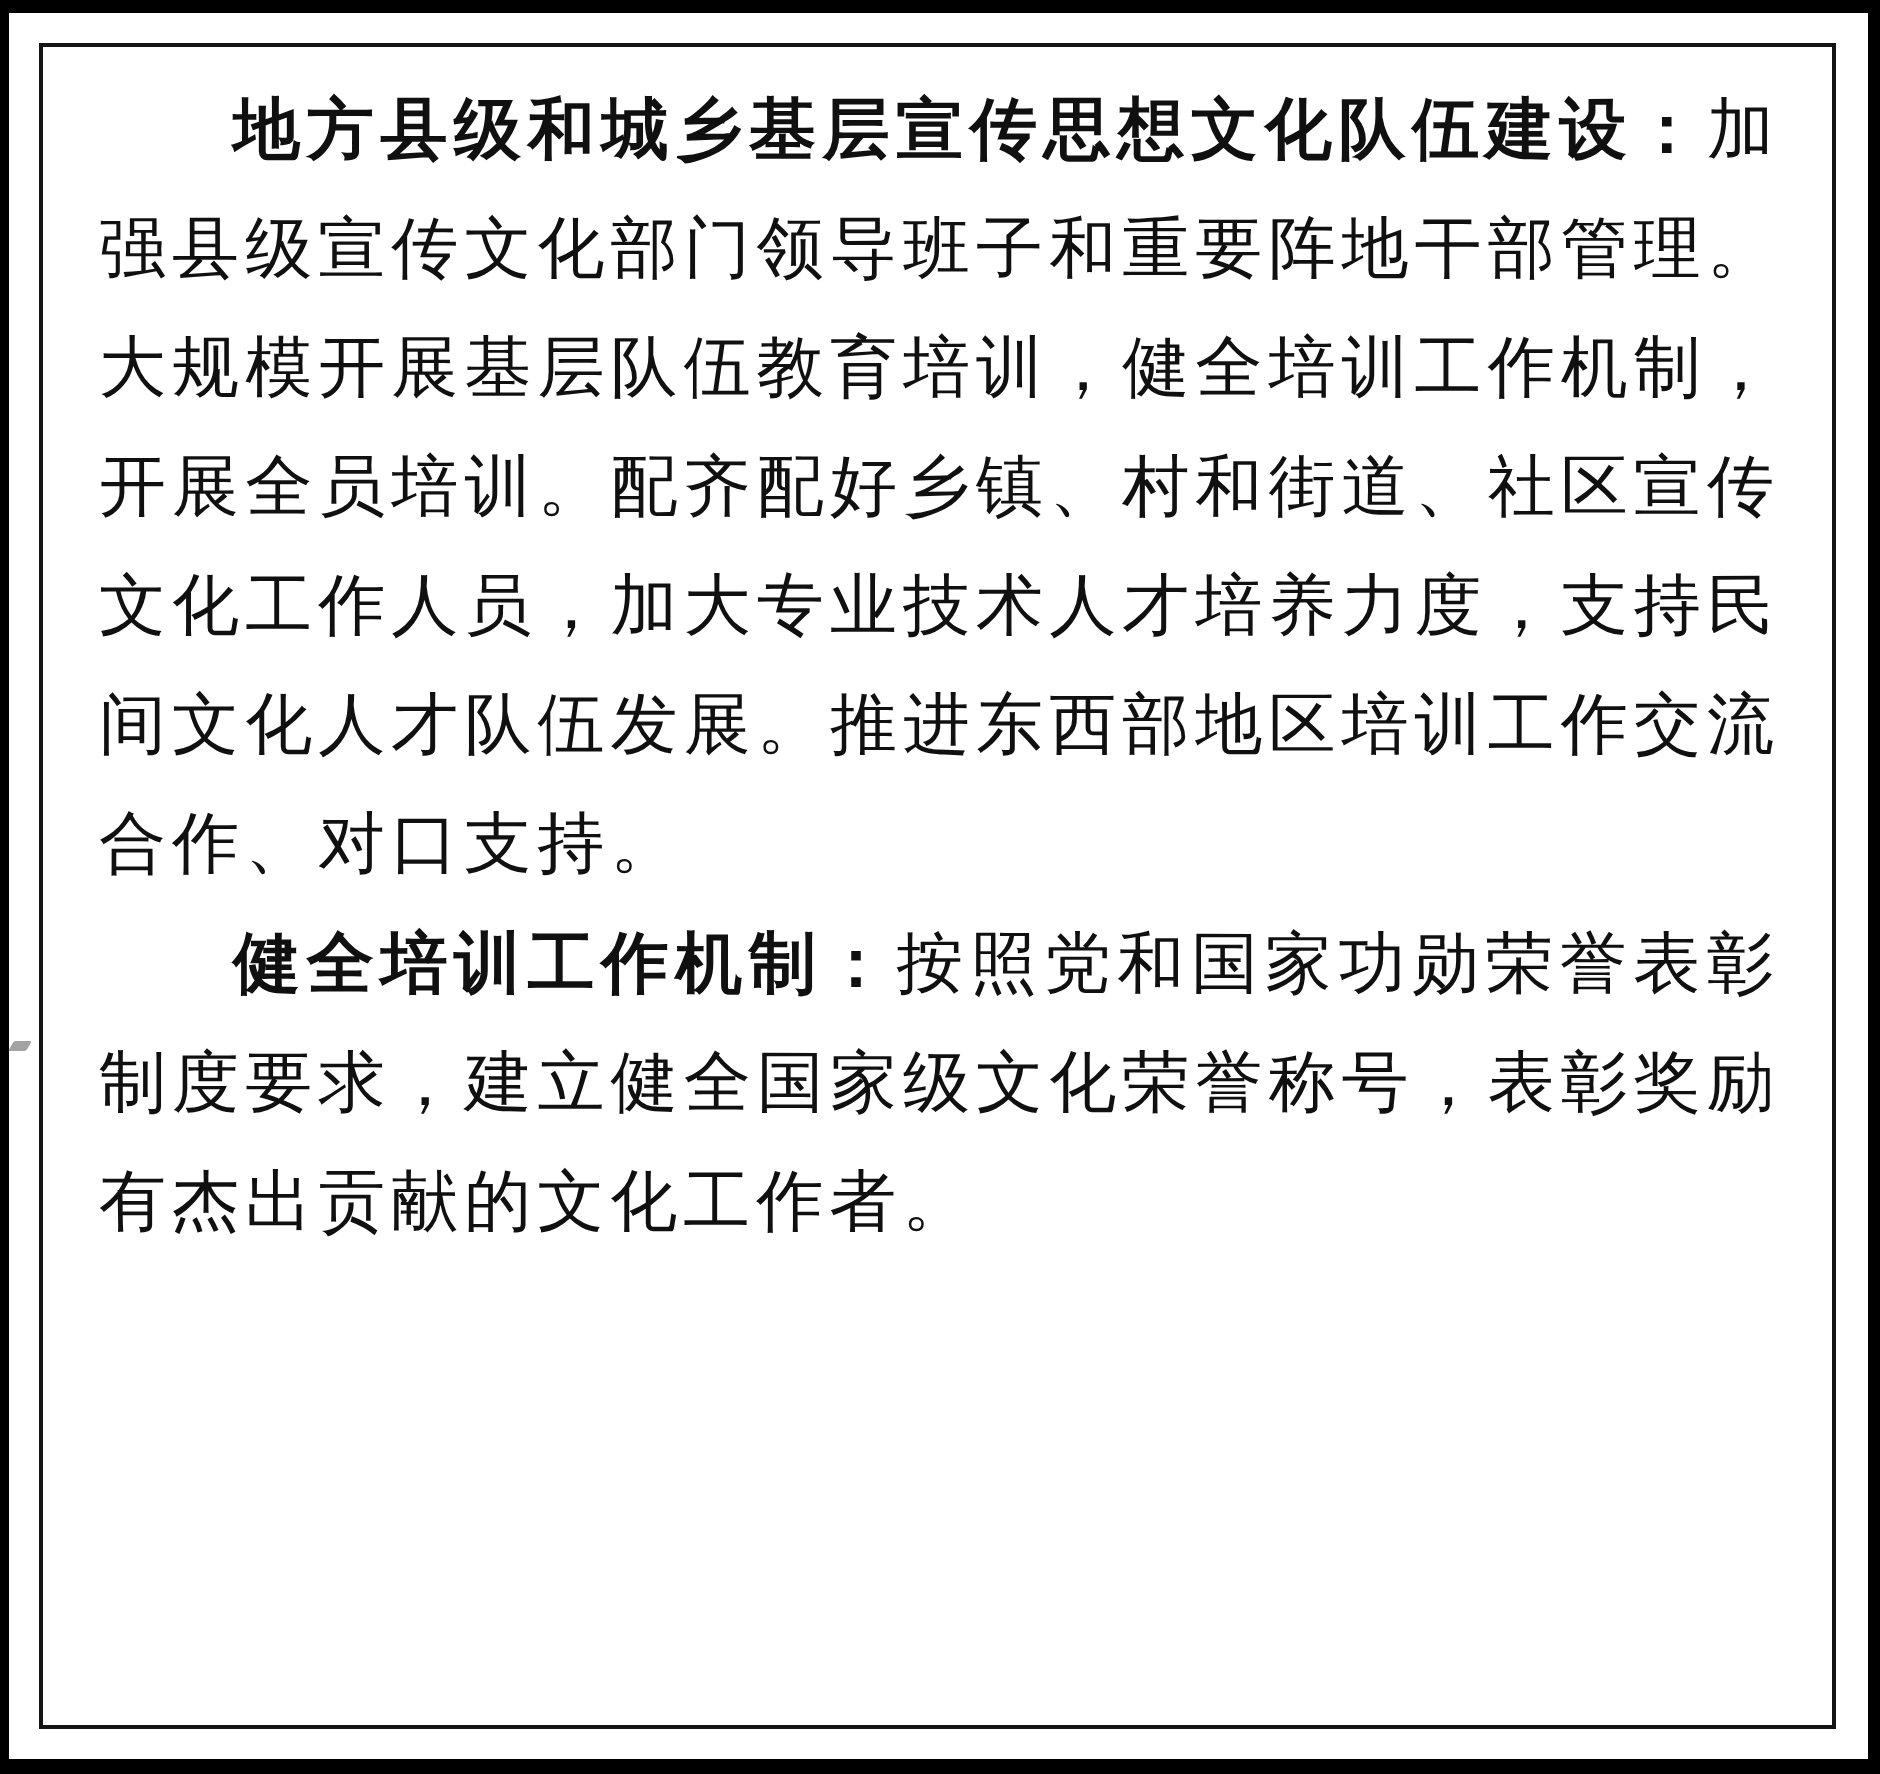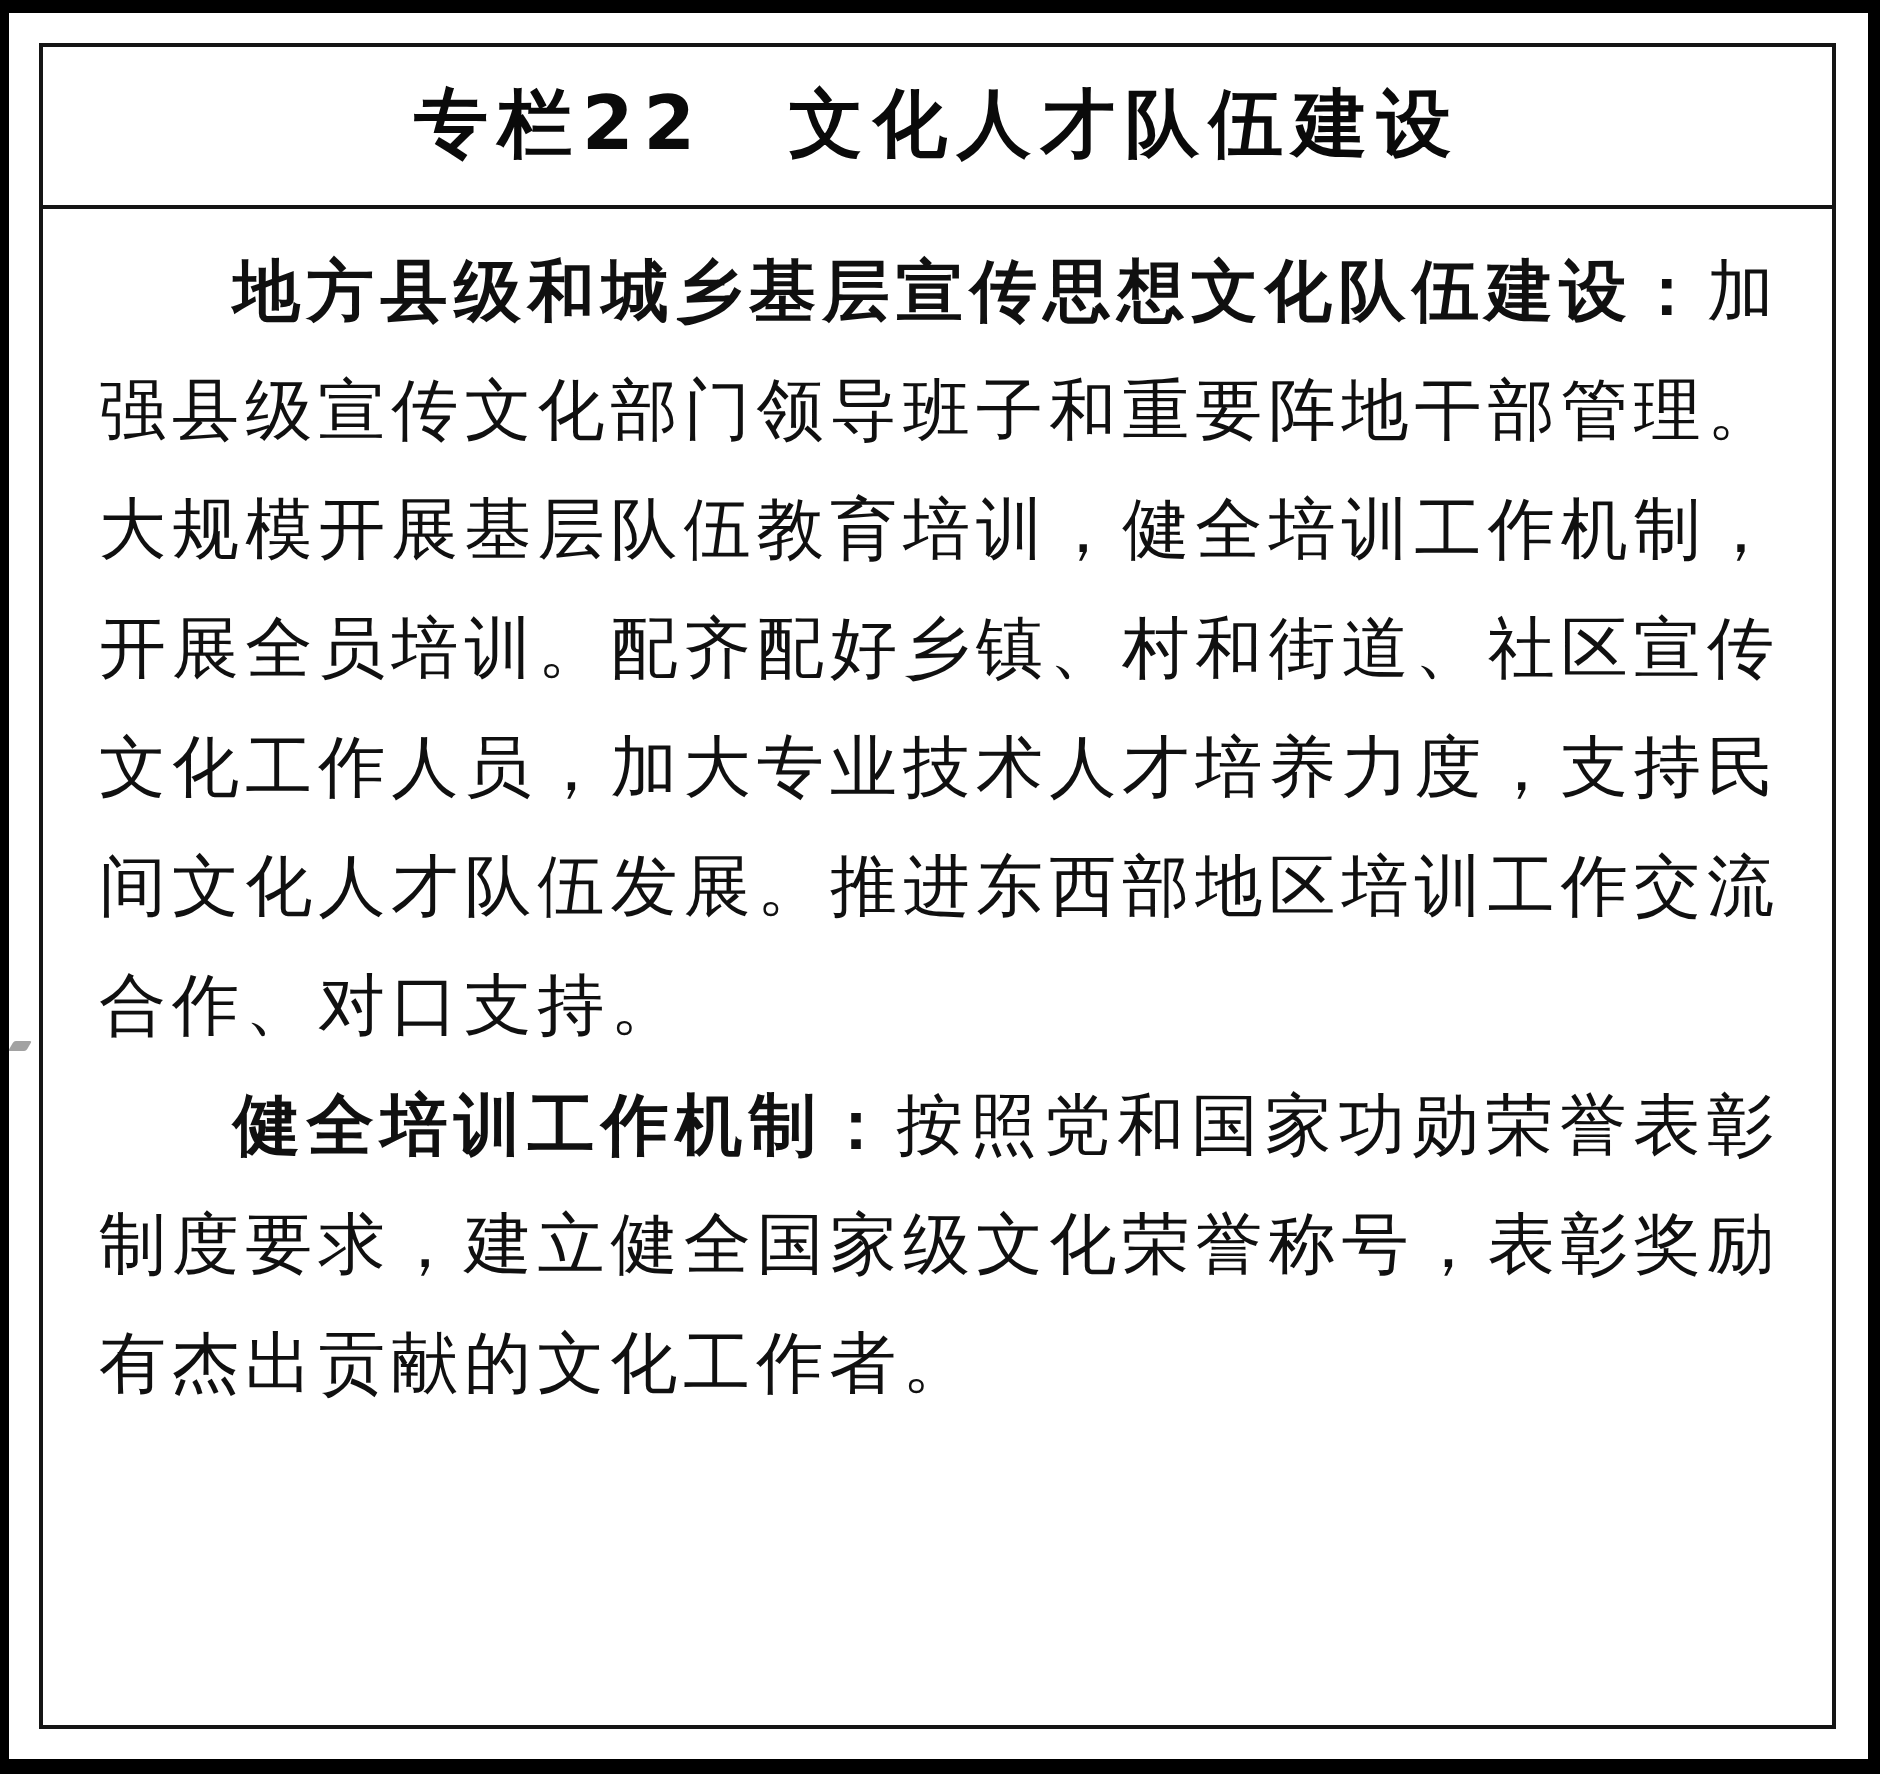--- a/index.html
+++ b/index.html
@@ -82,21 +82,20 @@
   }
 </style>
 </head>
 <body>
 
 <div class="scan-frame">
   <div class="scan-artifact"></div>
 
   <div class="column-box">
 
-    <div class="box-title">专栏22　文化人才队伍建设</div>
 
     <div class="box-body">
 
 
       <p><span class="lead">地方县级和城乡基层宣传思想文化队伍建设：</span><span>加强县级宣传文化部门领导班子和重要阵地干部管理。大规模开展基层队伍教育培训，健全培训工作机制，开展全员培训。配齐配好乡镇、村和街道、社区宣传文化工作人员，加大专业技术人才培养力度，支持民间文化人才队伍发展。推进东西部地区培训工作交流合作、对口支持。</span></p>
 
       <p><span class="lead">健全培训工作机制：</span><span>按照党和国家功勋荣誉表彰制度要求，建立健全国家级文化荣誉称号，表彰奖励有杰出贡献的文化工作者。</span></p>
 
     </div>
   </div>

